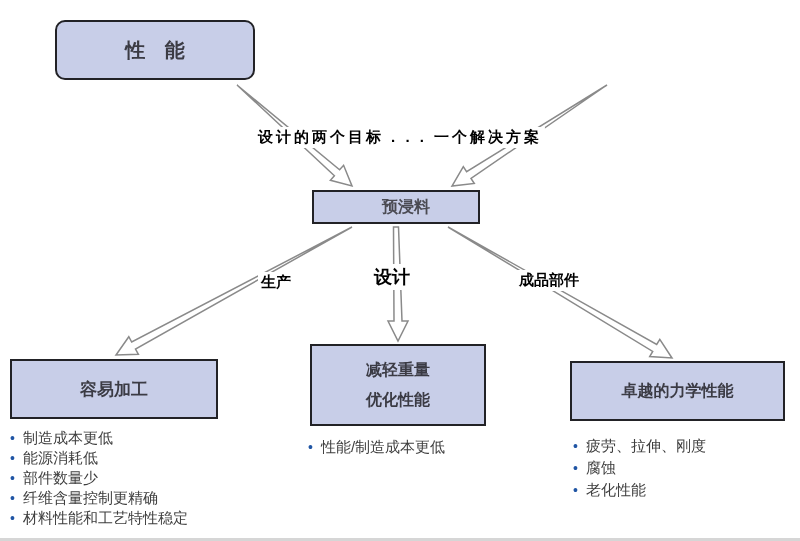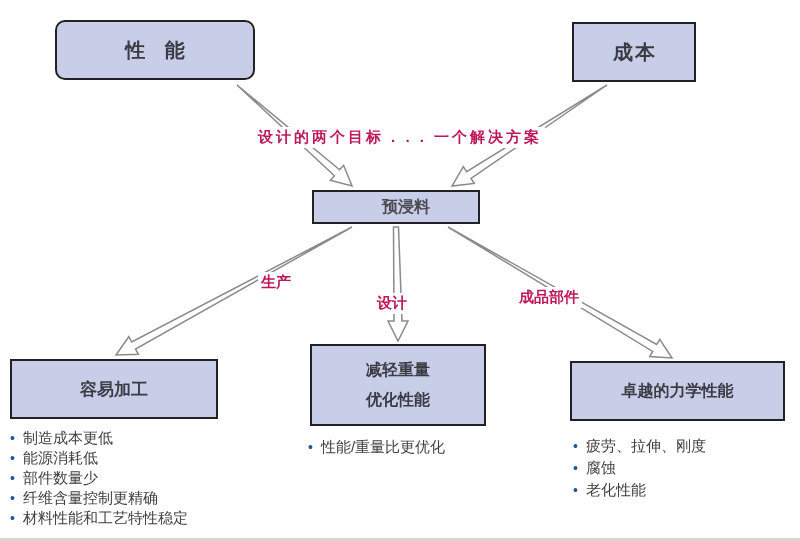--- a/index.html
+++ b/index.html
@@ -15,26 +15,26 @@
     box-sizing:border-box;text-align:center;
   }
   .node-performance{left:55px;top:20px;width:200px;height:60px;font-size:20px;letter-spacing:7px;text-indent:7px;border-radius:10px;}
   .node-cost{left:572px;top:22px;width:124px;height:60px;font-size:20px;letter-spacing:2px;text-indent:2px;}
   .node-prepreg{left:312px;top:190px;width:168px;height:34px;font-size:16px;color:#4a4a52;padding-left:20px;}
   .node-easy{left:10px;top:359px;width:208px;height:60px;font-size:17px;}
   .node-weight{left:310px;top:344px;width:176px;height:82px;font-size:16px;line-height:1.85;}
   .node-mech{left:570px;top:361px;width:215px;height:60px;font-size:16px;}
   .flow-label{
     position:absolute;transform:translateX(-50%);white-space:nowrap;
-    background:#ffffff;padding:1px 3px;color:#be185d;font-weight:bold;
+    background:#ffffff;padding:1px 3px;color:#000000;font-weight:bold;
   }
   .label-goals{left:400px;top:127px;font-size:15px;letter-spacing:3px;}
   .label-production{left:252px;top:272px;font-size:15px;margin-left:24px;}
-  .label-design{left:392px;top:293px;font-size:15px;}
-  .label-finished{left:549px;top:287px;font-size:15px;}
+  .label-design{left:392px;top:264px;font-size:18px;}
+  .label-finished{left:549px;top:270px;font-size:15px;}
   .blist{position:absolute;display:flex;flex-direction:column;}
   .list-easy{left:10px;top:428px;}
   .list-weight{left:308px;top:437px;}
   .list-mech{left:573px;top:435px;}
   .bitem{display:flex;align-items:baseline;line-height:20px;font-size:15px;color:#3e3e3e;}
   .list-mech .bitem{line-height:21px;}
   .dot{color:#2055a4;font-size:14px;margin-right:8px;flex:0 0 auto;}
   .bottom-edge{position:absolute;left:0;bottom:0;width:100%;height:3px;background:#d6d6d6;}
 </style>
 </head>
@@ -47,23 +47,20 @@
     <path class="arrow" d="M607,85 L466.6,171.7 L463.3,166.7 L452,186 L474.3,183.5 L471.0,178.5 Z"></path>
     <path class="arrow" d="M352,227 L131.7,342.0 L128.8,336.7 L116,355 L138.4,354.3 L135.5,349.0 Z"></path>
     <path class="arrow" d="M393.5,227 L394,321 L388,321 L398,341 L408,321 L402,321 L398.5,227 Z"></path>
     <path class="arrow" d="M448,227 L652.7,351.4 L649.7,356.5 L672,358 L659.8,339.3 L656.7,344.4 Z"></path>
   </svg>
 
   <div class="node node-performance">
     <span>性 能</span>
   </div>
 
-  <div class="node node-cost">
-    <span>成本</span>
-  </div>
 
   <div class="flow-label label-goals">设计的两个目标 . . . 一个解决方案</div>
 
   <div class="node node-prepreg">
     <span>预浸料</span>
   </div>
 
   <div class="flow-label label-production">生产</div>
   <div class="flow-label label-design">设计</div>
   <div class="flow-label label-finished">成品部件</div>
@@ -100,21 +97,21 @@
     </div>
     <div class="bitem">
       <span class="dot">•</span>
       <span>材料性能和工艺特性稳定</span>
     </div>
   </div>
 
   <div class="blist list-weight">
     <div class="bitem">
       <span class="dot">•</span>
-      <span>性能/重量比更优化</span>
+      <span>性能/制造成本更低</span>
     </div>
   </div>
 
   <div class="blist list-mech">
     <div class="bitem">
       <span class="dot">•</span>
       <span>疲劳、拉伸、刚度</span>
     </div>
     <div class="bitem">
       <span class="dot">•</span>

